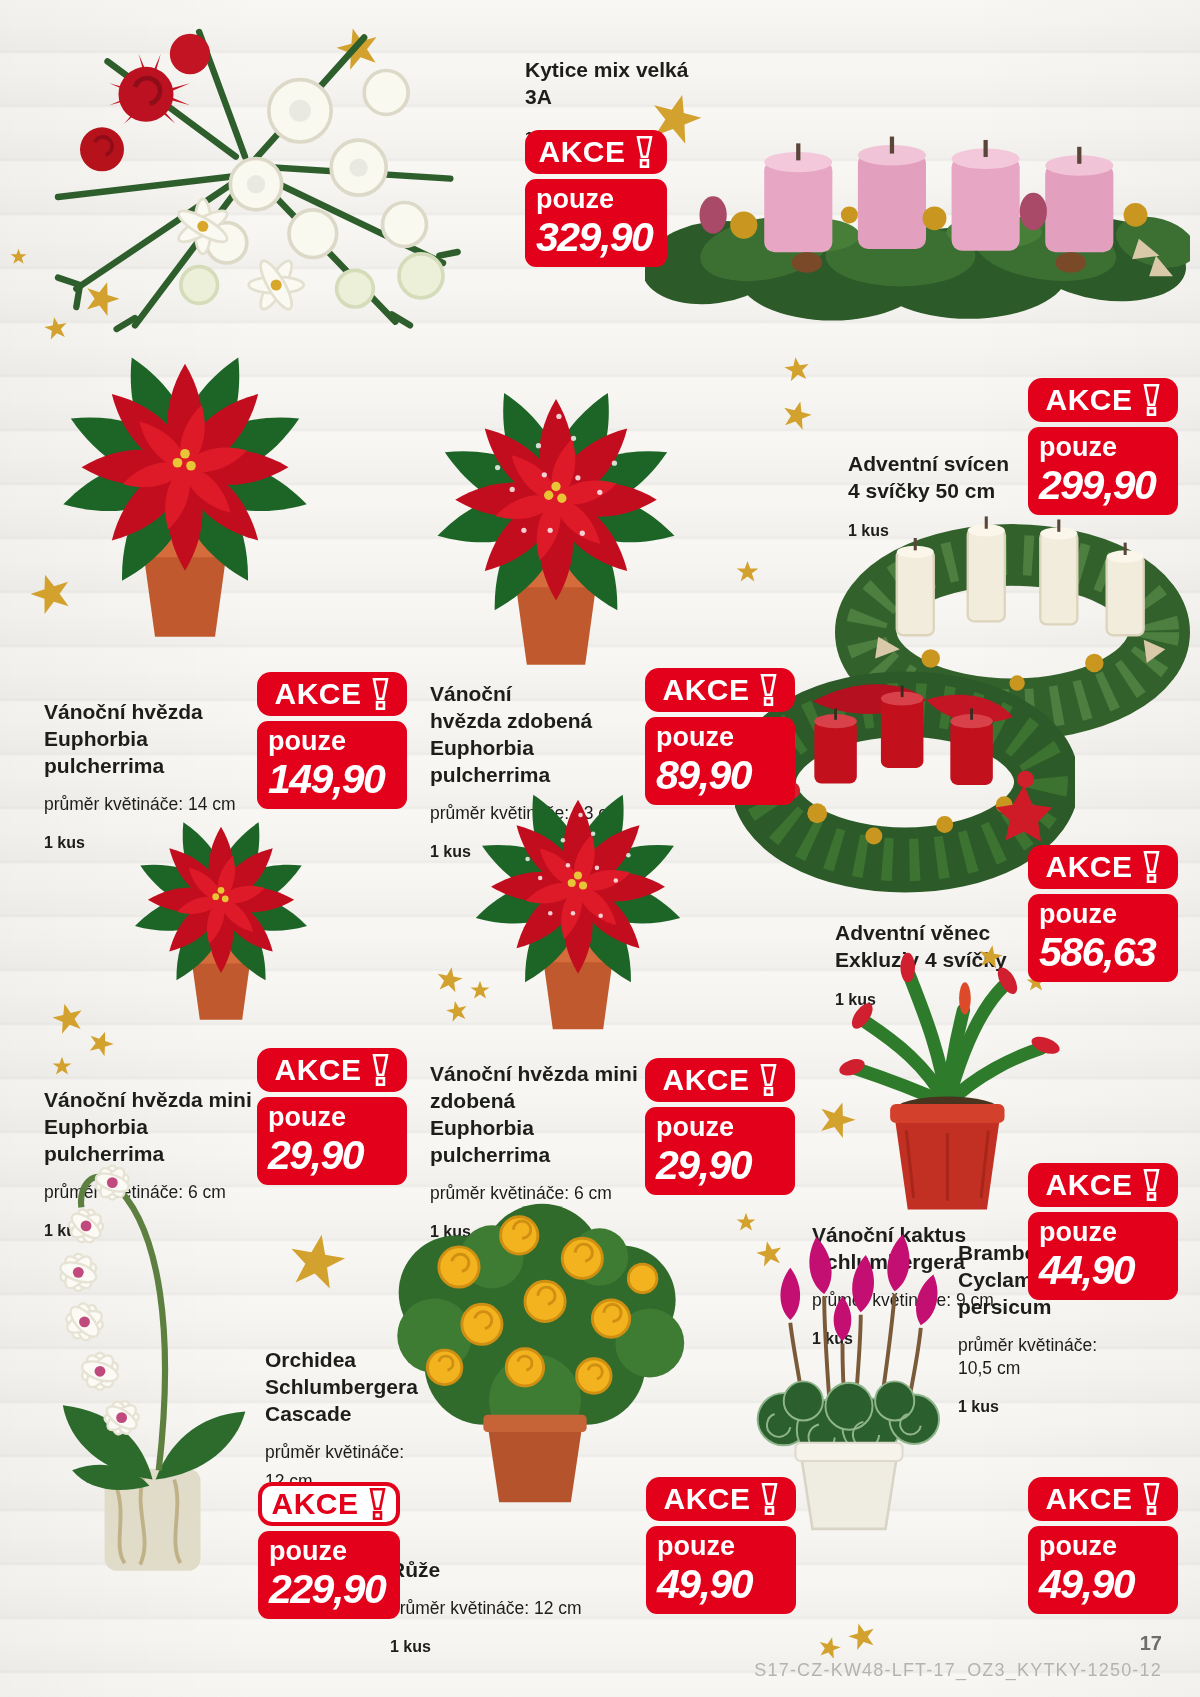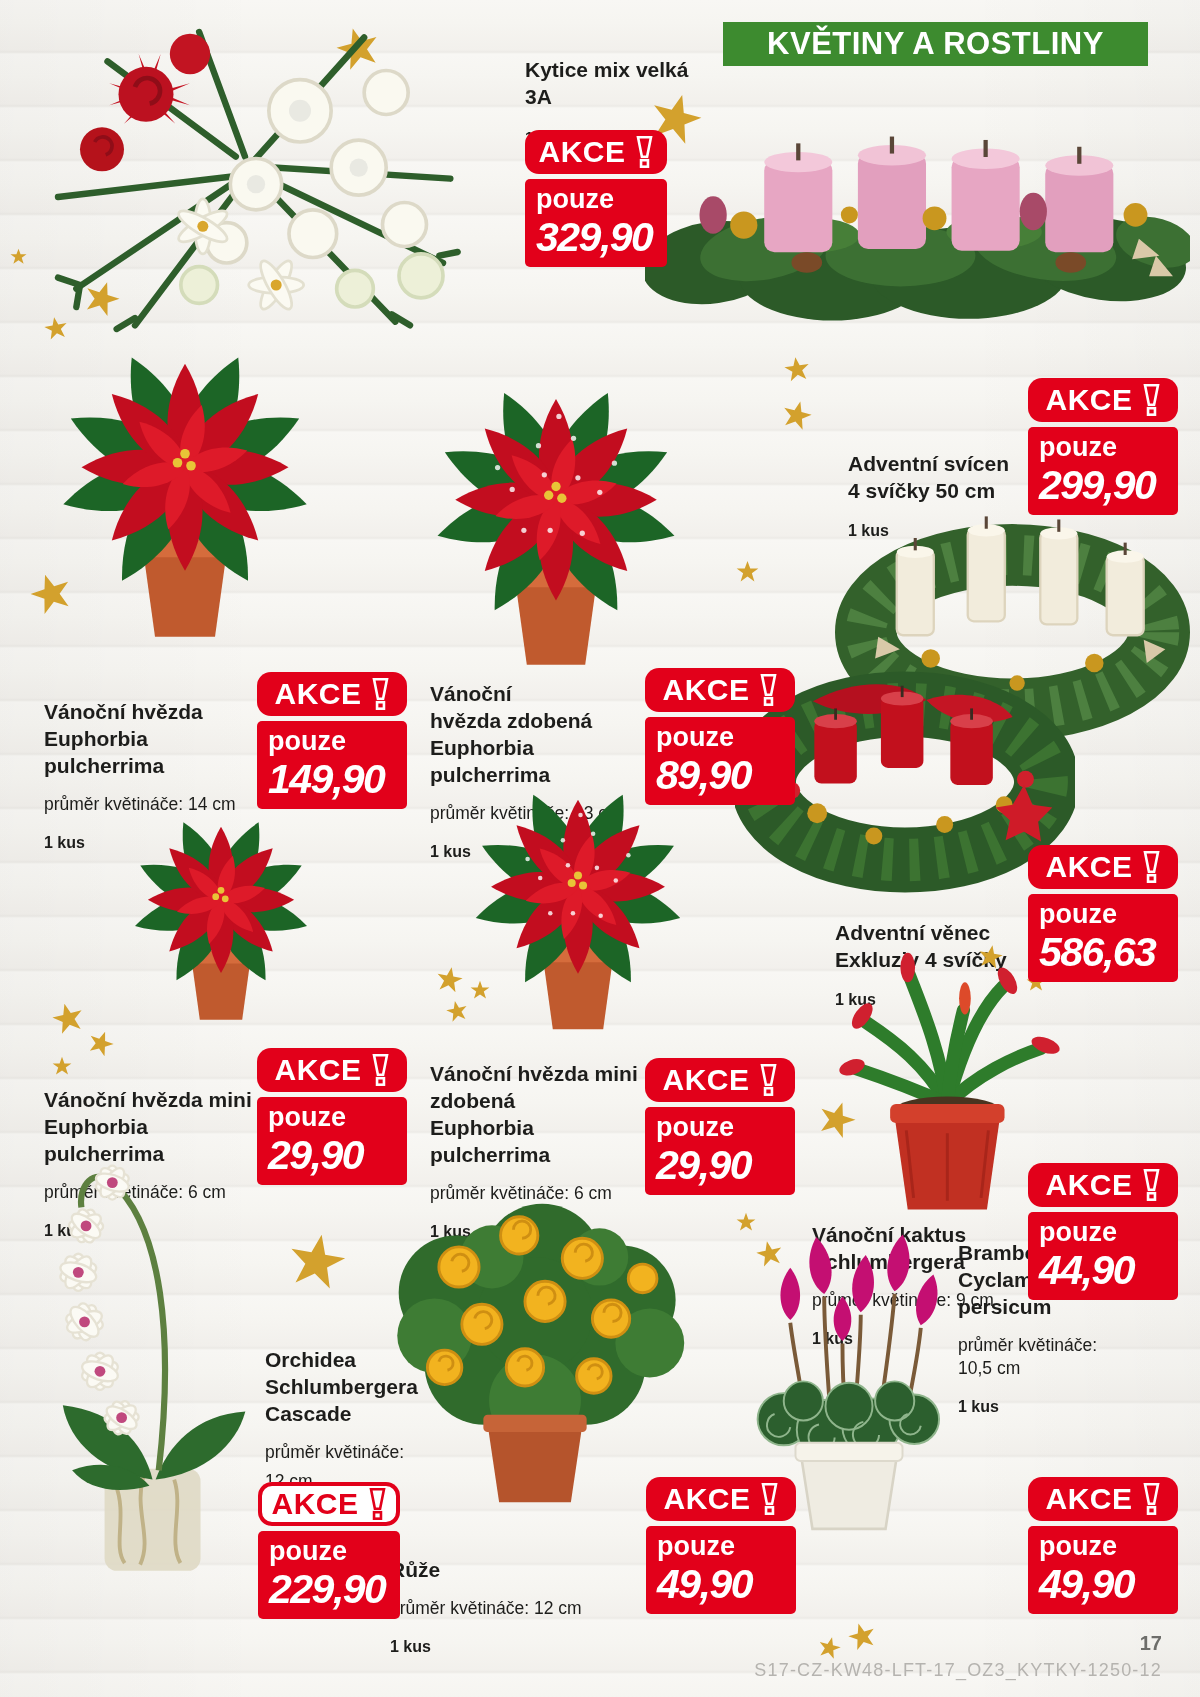--- a/index.html
+++ b/index.html
@@ -26,21 +26,21 @@
   .badge{position:absolute;width:150px;z-index:30;}
   .badge.w142{width:142px;}
   .akce-box{
     height:44px;border-radius:14px;background:#e2001a;color:#fff;
     display:flex;align-items:center;justify-content:center;gap:9px;
   }
   .akce-text{font-weight:700;font-size:30px;letter-spacing:.5px;}
   .excl{height:34px;width:19px;}
   .excl path,.excl rect{fill:none;stroke:currentColor;stroke-width:6;}
   .price-box{
-    margin-top:5px;border-radius:5px;background:#e2001a;color:#fff;
+    margin-top:5px;border-radius:11px;background:#e2001a;color:#fff;
     padding:5px 9px 7px 11px;min-height:70px;
   }
   .pouze{font-weight:700;font-size:27px;line-height:31px;}
   .price{font-weight:700;font-size:41px;line-height:45px;letter-spacing:-1.5px;white-space:nowrap;font-style:italic;}
   .badge.outline .akce-box{background:#fff;color:#e2001a;box-shadow:inset 0 0 0 4px #e2001a;}
   
   .star{position:absolute;z-index:5;}
   .star use{fill:#d3a12d;}
   
   .art{position:absolute;z-index:10;}
@@ -446,21 +446,20 @@
             <path d="M72,146 a10,10 0 1,0 12,10"></path>
             <path d="M106,144 a10,10 0 1,0 12,10"></path>
             <path d="M140,138 a8,8 0 1,0 10,9"></path>
         </g>
         <path d="M58,168 h74 l-9,58 h-56 z" fill="#efece2" stroke="#d8d4c6" stroke-width="2"></path>
         <rect x="54" y="160" width="82" height="14" rx="4" fill="#f6f3ea" stroke="#ddd9cc" stroke-width="1.5"></rect>
       </symbol>
     </defs>
   </svg>
 
-  <div class="title-bar">KVĚTINY A ROSTLINY</div>
 
   <svg class="star" style="left:336px;top:26px;width:44px;height:44px;transform:rotate(-15deg)">
       <use href="#star5"></use>
     </svg>
   <svg class="star" style="left:292px;top:80px;width:26px;height:26px;transform:rotate(12deg)">
       <use href="#star5"></use>
     </svg>
   <svg class="star" style="left:84px;top:280px;width:36px;height:36px;transform:rotate(18deg)">
       <use href="#star5"></use>
     </svg>

